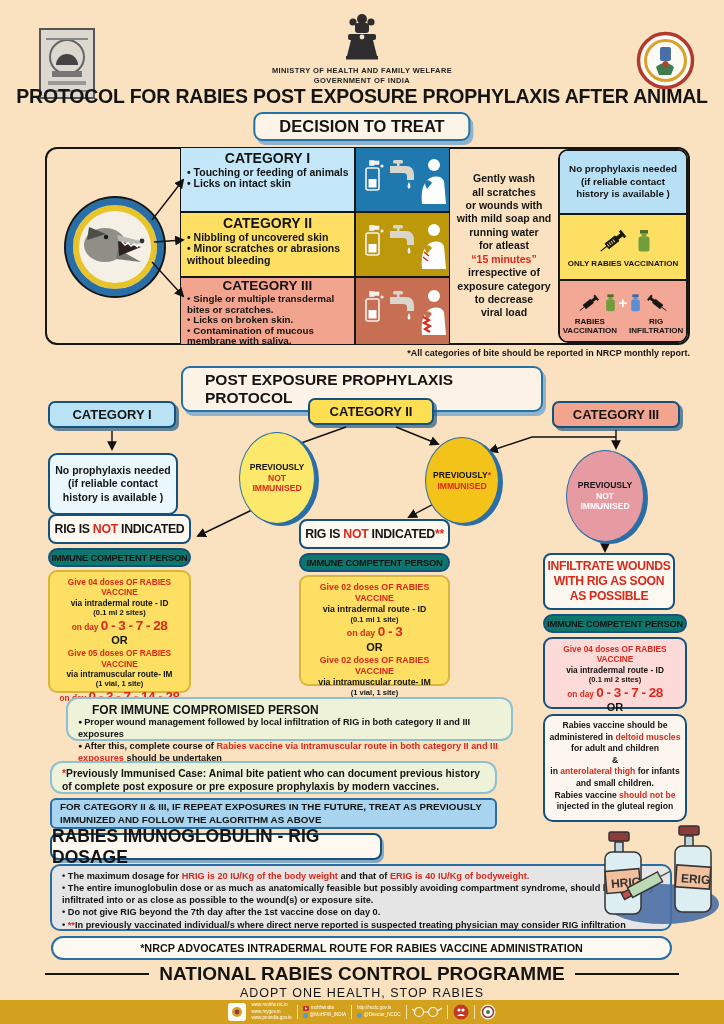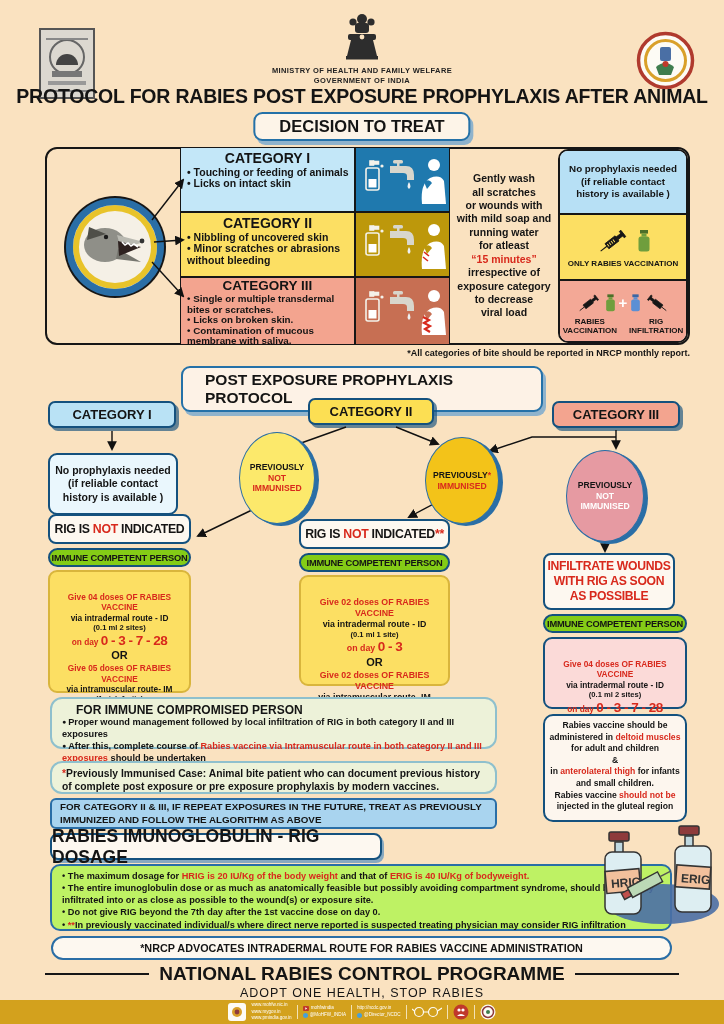--- a/index.html
+++ b/index.html
@@ -42,38 +42,38 @@
   }
   .softbox{background:#eaf7fd;border:2px solid #14517e;border-radius:9px;
     font-size:10.5px;line-height:1.25;display:flex;align-items:center;justify-content:center;}
   .circle{
     border-radius:50%;border:1.5px solid #2a6ea6;box-shadow:4px 2px 0 #2a6ea6;
     display:flex;flex-direction:column;align-items:center;justify-content:center;
     font-size:8.6px;line-height:1.25;z-index:6;text-align:center;
   }
   .rigbox{background:#fdf8f0;border:2px solid #14517e;border-radius:8px;
     font-size:12.3px;letter-spacing:-.3px;display:flex;align-items:center;justify-content:center;}
-  .impill{background:#84cc16;border:2px solid #14517e;border-radius:10px;
+  .impill{background:#0f766e;border:2px solid #14517e;border-radius:10px;
     font-size:9.3px;letter-spacing:-.2px;display:flex;align-items:center;justify-content:center;}
-  .dosebox{border-radius:9px;padding-top:20px;font-size:8.3px;line-height:1.25;text-align:center;}
+  .dosebox{border-radius:9px;padding-top:5px;font-size:8.3px;line-height:1.25;text-align:center;}
   .dose-days{font-size:13.5px;letter-spacing:-.5px;}
   .dose-sm{font-size:7.6px;}
   .dose-or{font-size:11px;}
   .adminbox{background:#fdf6ee;border:2px solid #14517e;border-radius:10px;
     font-size:8.6px;line-height:1.35;text-align:center;padding:4px 3px;}
   
   .greenbox{background:#edf2d9;border:2.5px solid #8fc0cd;border-radius:12px;padding:4px 10px;}
   .gtitle{font-size:12px;}
   .gbul{font-size:9.2px;line-height:1.3;}
   .gbul::before{content:"● ";font-size:7px;vertical-align:1px;}
   .bluebox{background:#a9d4ef;border:2px solid #2a6ea6;border-radius:6px;
     font-size:9.8px;line-height:1.3;padding:2px 8px;display:flex;flex-direction:column;justify-content:center;}
   .rigtitle{background:#fdf8f0;border:2px solid #14517e;border-radius:8px;box-shadow:2px 3px 0 #88a9c0;
     font-size:17.5px;display:flex;align-items:center;justify-content:center;}
-  .yellownote{background:#bef264;border:2px solid #2a6ea6;border-radius:10px;padding:4px 10px;}
+  .yellownote{background:#e5e5e5;border:2px solid #2a6ea6;border-radius:10px;padding:4px 10px;}
   .ybul{font-size:9.2px;line-height:1.32;}
   .ybul::before{content:"• ";}
   .nrcp{background:#fdf8f0;border:2px solid #2a6ea6;border-radius:12px;
     font-size:10.8px;display:flex;align-items:center;justify-content:center;}
   .progline{display:flex;align-items:center;justify-content:center;gap:10px;}
   .hline{height:2px;background:#161616;flex:1;}
   .prog{font-size:19px;white-space:nowrap;}
   .tagline{font-size:12.5px;letter-spacing:1px;font-weight:400;}
   .goldbar{background:#d3a11d;display:flex;align-items:center;justify-content:center;}
   .fstrip{display:flex;align-items:center;gap:5px;}
@@ -387,21 +387,21 @@
     <div class="dose-sm">(1 vial, 1 site)</div>
     <div class="red"><span>on day</span> <span class="dose-days">0 - 3 - 7 - 14 - 28</span></div>
   </div>
   <div class="abs adminbox" style="left:543px;top:714px;width:144px;height:108px;">
     <div><span>Rabies vaccine should be administered in </span><span class="red">deltoid muscles</span><span> for adult and children</span></div>
     <div>&amp;</div>
     <div><span>in </span><span class="red">anterolateral thigh</span><span> for infants and small children.</span></div>
     <div><span>Rabies vaccine </span><span class="red">should not be</span><span> injected in the gluteal region</span></div>
   </div>
 
-  <div class="abs greenbox" style="left:50px;top:697px;width:447px;height:52px;">
+  <div class="abs greenbox" style="left:66px;top:697px;width:447px;height:44px;">
     <div class="gtitle" style="padding-left:14px;">FOR IMMUNE COMPROMISED PERSON</div>
     <div class="gbul">Proper wound management followed by local infiltration of RIG in both category II and III exposures</div>
     <div class="gbul"><span>After this, complete course of </span><span class="red">Rabies vaccine via Intramuscular route in both category II and III exposures</span><span> should be undertaken</span></div>
   </div>
   <div class="abs greenbox" style="left:50px;top:761px;width:447px;height:33px;font-size:10.3px;line-height:1.3;">
     <span class="red">*</span><span>Previously Immunised Case: Animal bite patient who can document previous history of complete post exposure or pre exposure prophylaxis by modern vaccines.</span>
   </div>
   <div class="abs bluebox" style="left:50px;top:798px;width:447px;height:31px;">FOR CATEGORY II &amp; III, IF REPEAT EXPOSURES IN THE FUTURE, TREAT AS PREVIOUSLY IMMUNIZED AND FOLLOW THE ALGORITHM AS ABOVE</div>
 
   <div class="abs rigtitle" style="left:50px;top:833px;width:332px;height:27px;">RABIES IMUNOGLOBULIN - RIG DOSAGE</div>

